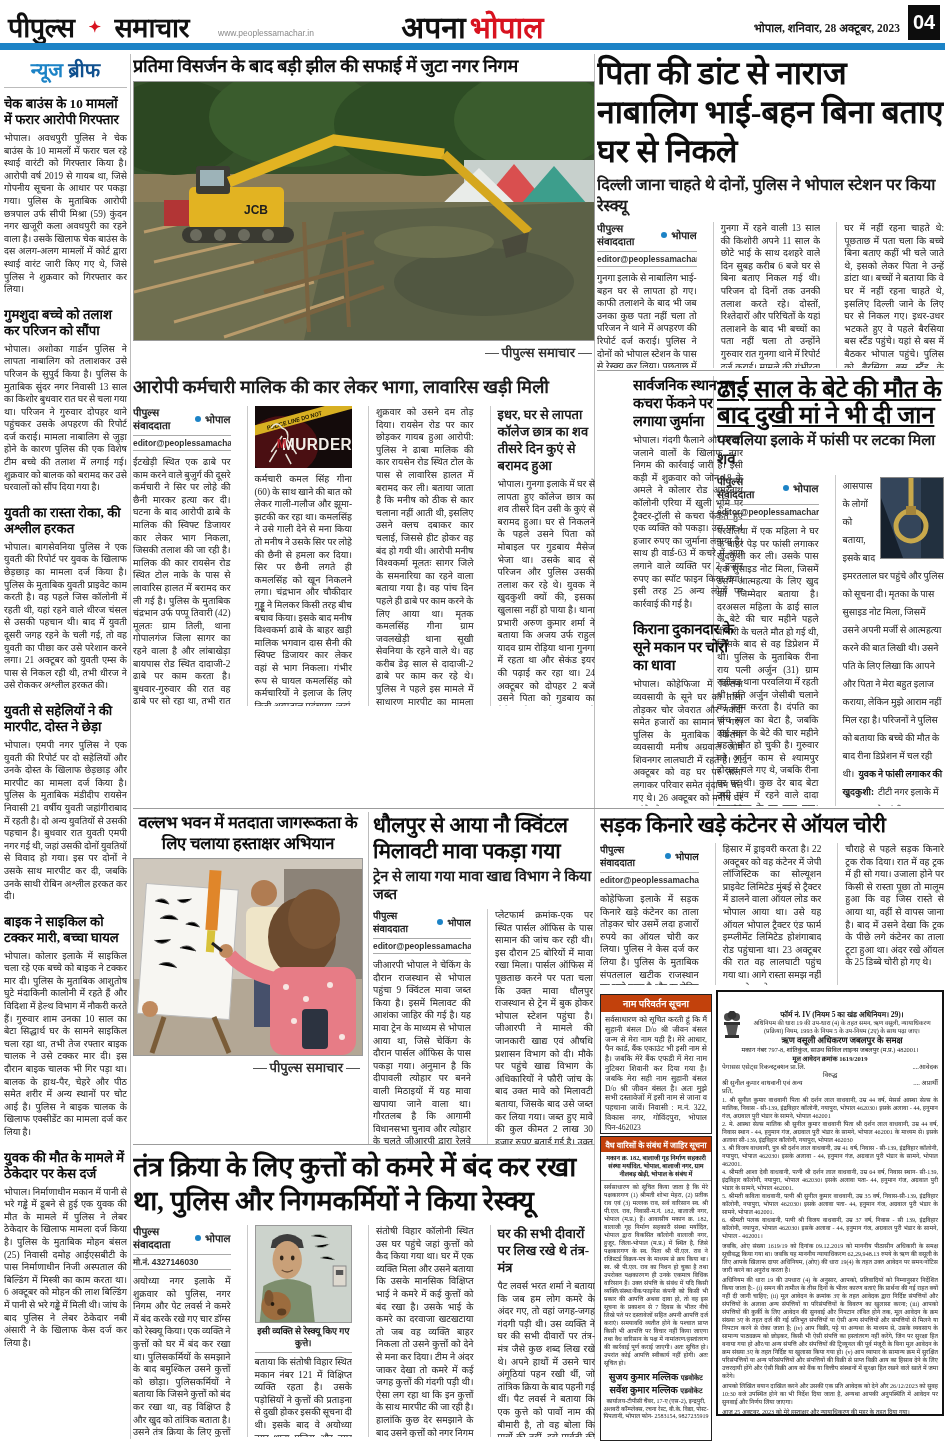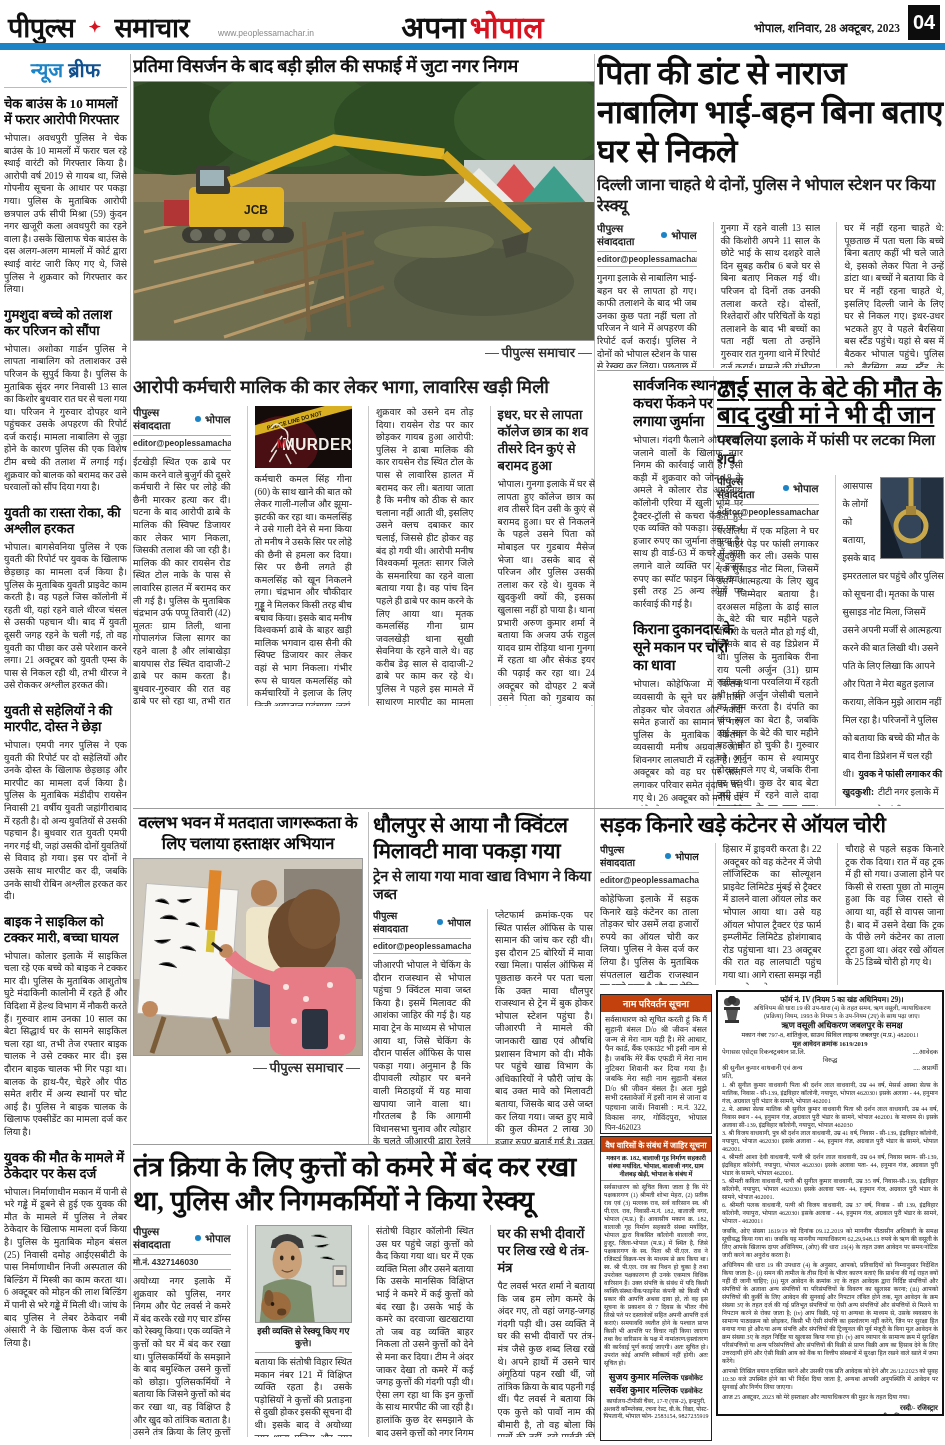--- a/index.html
+++ b/index.html
@@ -339,21 +339,21 @@
     <div class="tinytext" style="padding:2px 3px;height:186px;overflow:hidden;">सर्वसाधारण को सूचित किया जाता है कि मेरे पक्षकारगण (1) श्रीमती शोभा मेहरा, (2) प्रतीक राव एवं (3) मल्लक राव, सर्व वारिसान स्व. श्री पी.एल. राव, निवासी-म.नं. 182, बालाजी नगर, भोपाल (म.प्र.) हैं। आवासीय मकान क्र. 182, बालाजी गृह निर्माण सहकारी संस्था मर्यादित, भोपाल द्वारा विकसित कॉलोनी बालाजी नगर, हुजूर, जिला-भोपाल (म.प्र.) में स्थित है, जिसे पक्षकारगण के स्व. पिता श्री पी.एल. राव ने रजिस्टर्ड विक्रय-पत्र के माध्यम से क्रय किया था। स्व. श्री पी.एल. राव का निधन हो चुका है तथा उपरोक्त पक्षकारगण ही उनके एकमात्र विधिक वारिसान हैं। उक्त संपत्ति के संबंध में यदि किसी व्यक्ति/संस्था/बैंक/फाइनेंस कंपनी को किसी भी प्रकार की आपत्ति अथवा दावा हो, तो वह इस सूचना के प्रकाशन से 7 दिवस के भीतर नीचे लिखे पते पर दस्तावेजों सहित अपनी आपत्ति दर्ज कराएं। समयावधि व्यतीत होने के पश्चात प्राप्त किसी भी आपत्ति पर विचार नहीं किया जाएगा तथा वैध वारिसान के पक्ष में नामांतरण/हस्तांतरण की कार्रवाई पूर्ण कराई जाएगी। अतः सूचित हो। उपरांत कोई आपत्ति स्वीकार्य नहीं होगी। अतः सूचित हो।</div>
     <div style="text-align:center;font-weight:bold;font-size:9.5px;line-height:12px;">
       <span>सुजय कुमार मल्लिक</span> <span style="font-size:7px;">एडवोकेट</span>
     </div>
     <div style="text-align:center;font-weight:bold;font-size:9.5px;line-height:12px;">
       <span>सर्वेश कुमार मल्लिक</span> <span style="font-size:7px;">एडवोकेट</span>
     </div>
     <div style="font-size:6px;line-height:7.6px;text-align:center;padding:1px 2px;">कार्यालय-टीपीसी चैंबर, 17-ए (एस-2), इन्द्रपुरी, अशबरी कॉम्प्लेक्स, रचना रेस्ट, बी.के. विद्या, पोस्ट-पिपलानी, भोपाल फोन- 2583154, 9827235919</div>
   </div>
 
-  <div class="abs" style="left:716px;top:990px;width:228px;height:426px;border:2px solid #111;background:#fff;overflow:hidden;padding:3px 4px;box-sizing:border-box;">
+  <div class="abs" style="left:716px;top:990px;width:228px;height:426px;border:2px solid #111;background:#fff;overflow:hidden;padding:18px 4px;box-sizing:border-box;">
     <span style="float:left;margin:1px 4px 2px 0;">
       <svg width="20" height="28" viewBox="0 0 20 28" xmlns="http://www.w3.org/2000/svg">
         <circle cx="6" cy="6" r="4" fill="#4a4a4a"></circle>
           <circle cx="14" cy="6" r="4" fill="#4a4a4a"></circle>
         <circle cx="10" cy="4" r="4.4" fill="#333"></circle>
         <rect x="2" y="11" width="16" height="3" fill="#333"></rect>
         <path d="M4 14 L16 14 L14 24 L6 24 Z" fill="#555"></path>
         <rect x="3" y="24" width="14" height="3" fill="#333"></rect>
       </svg>
     </span>

